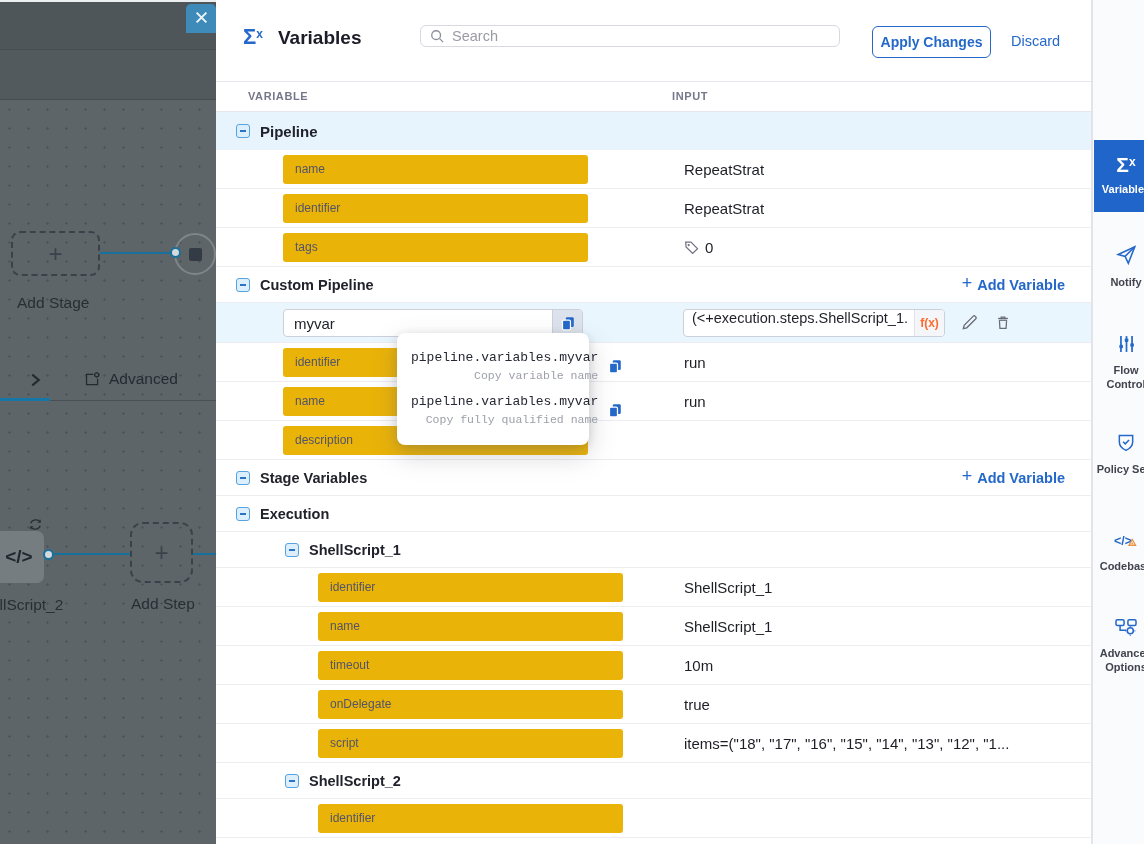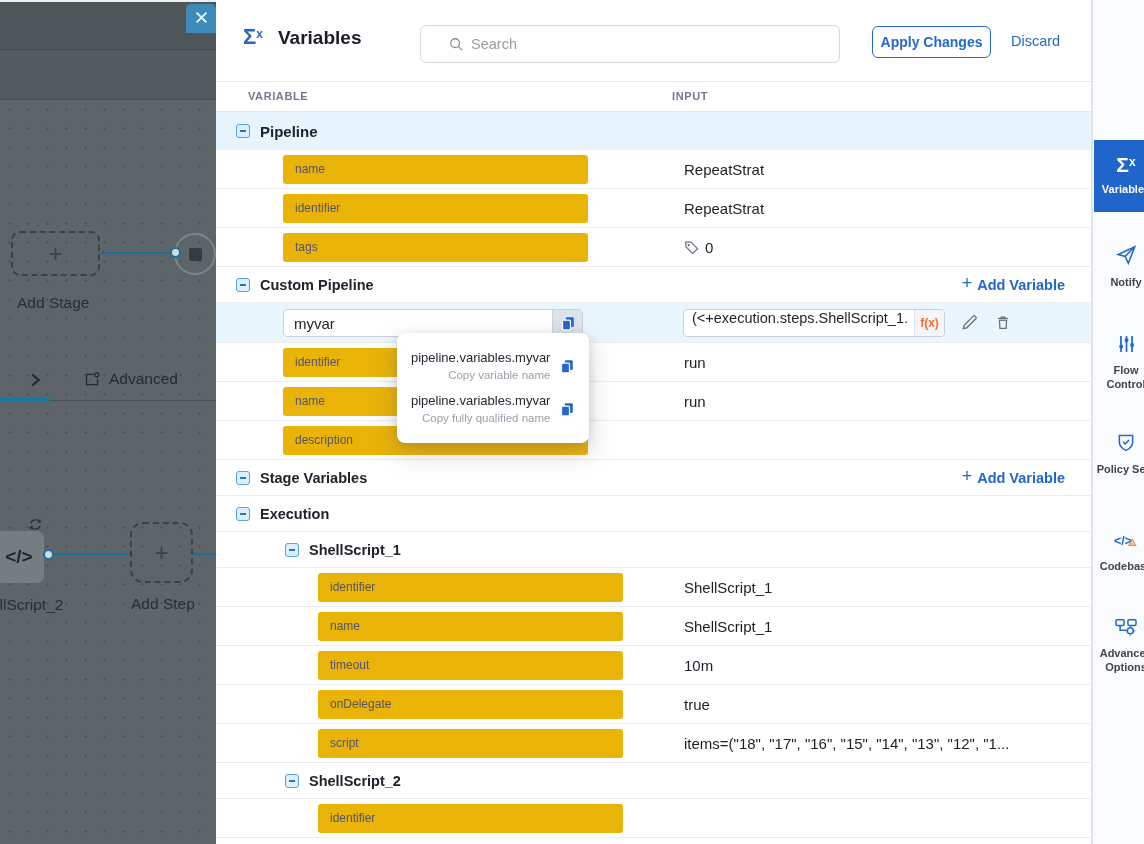--- a/index.html
+++ b/index.html
@@ -29,21 +29,21 @@
   .step-card { position:absolute; left:-6px; top:531px; width:50px; height:52px; background:#767d81; border-radius:7px; display:flex; align-items:center; justify-content:center; font-weight:700; font-size:19px; color:#1f272e; }
   .loop-ic { position:absolute; left:27px; top:516px; }
 
   
   .drawer { position:absolute; left:216px; top:0; width:876px; height:844px; background:#fff; z-index:2; border-right:1px solid #e3e4e9; }
   .dhead { position:relative; height:82px; border-bottom:1px solid #e6e7ec; }
   .hdr-sigma { position:absolute; left:27px; top:24px; }
   .sg { font-size:22px; font-weight:700; color:#2468ca; font-style:normal; }
   .sgx { font-size:12px; font-weight:700; color:#2468ca; vertical-align:super; }
   .dtitle { position:absolute; left:62px; top:27px; font-size:19px; font-weight:700; color:#1b1c28; }
-  .search-box { position:absolute; left:204px; top:25px; width:420px; height:38px; border:1px solid #d7d8e0; border-radius:6px; display:flex; align-items:center; padding:0 28px; gap:8px; background:#fff; }
+  .search-box { position:absolute; left:204px; top:25px; width:420px; height:22px; border:1px solid #d7d8e0; border-radius:6px; display:flex; align-items:center; padding:0 9px; gap:8px; background:#fff; }
   .search-box input { border:none; outline:none; flex:1; font-size:14.5px; font-family:"Liberation Sans",sans-serif; color:#3a3b45; }
   .search-box input::placeholder { color:#9a9ba5; }
   .apply-btn { position:absolute; left:656px; top:26px; width:119px; height:32px; border:1.5px solid #2468ca; border-radius:6px; color:#2468ca; font-weight:700; font-size:14px; display:flex; align-items:center; justify-content:center; background:#fff; cursor:pointer; }
   .discard-btn { position:absolute; left:795px; top:33px; color:#2468ca; font-size:14.5px; cursor:pointer; }
 
   .cols { position:relative; height:30px; border-bottom:1px solid #e6e7ec; }
   .col-var { position:absolute; left:32px; top:8px; font-size:11px; font-weight:700; color:#75778a; letter-spacing:.6px; }
   .col-inp { position:absolute; left:456px; top:8px; font-size:11px; font-weight:700; color:#75778a; letter-spacing:.6px; }
 
   .rows { position:relative; }
@@ -69,21 +69,21 @@
   .copybtn { width:30px; height:100%; background:#dde3ec; display:flex; align-items:center; justify-content:center; border-left:1px solid #cdd0da; cursor:pointer; }
   .val-input { position:absolute; left:467px; top:6px; width:262px; height:28px; background:#fff; border:1px solid #cdd0da; border-radius:4px; display:flex; align-items:flex-start; overflow:hidden; }
   .vi-text { flex:1; padding-left:8px; font-size:14.5px; color:#1f2028; white-space:nowrap; overflow:hidden; }
   .fx { width:30px; height:100%; display:flex; align-items:center; justify-content:center; background:#f5f6f9; border-left:1px solid #dfe1e8; color:#ff6b2c; font-size:12px; font-weight:700; cursor:pointer; }
   .rowic { position:absolute; top:10px; cursor:pointer; }
   .pencil { left:744px; } .trash { left:778px; }
 
   
   .popup { position:absolute; left:397px; top:333px; width:192px; z-index:60; background:#fff; border-radius:8px; padding:11px 14px 13px;
     box-shadow:0 2px 8px rgba(40,41,61,.14), 0 10px 26px rgba(96,97,112,.28); }
-  .pentry { display:flex; align-items:center; justify-content:space-between; gap:9px; padding:6px 0; cursor:pointer; }
+  .pentry { display:flex; align-items:center; justify-content:space-between; gap:9px; padding:6px 0; cursor:pointer;font-family:Liberation Mono, monospace; }
   .ptexts { text-align:right; }
   .ptitle { font-size:13px; color:#262833; }
   .psub { font-size:11.5px; color:#9da0aa; margin-top:4px; }
 
   
   .sidebar { position:absolute; left:1092px; top:0; width:52px; height:844px; background:#fafbfc; border-left:1px solid #e3e4e9; overflow:hidden; z-index:4; }
   .nav-item { position:absolute; left:1px; width:64px; text-align:center; cursor:pointer; color:#41434f; }
   .nav-item .nav-label { font-size:11px; font-weight:700; line-height:1.3; margin-top:5px; }
   .nav-item.active { background:#2065c9; color:#fff; padding-top:13px; }
   .nav-item.active .sg, .nav-item.active .sgx { color:#fff; }

